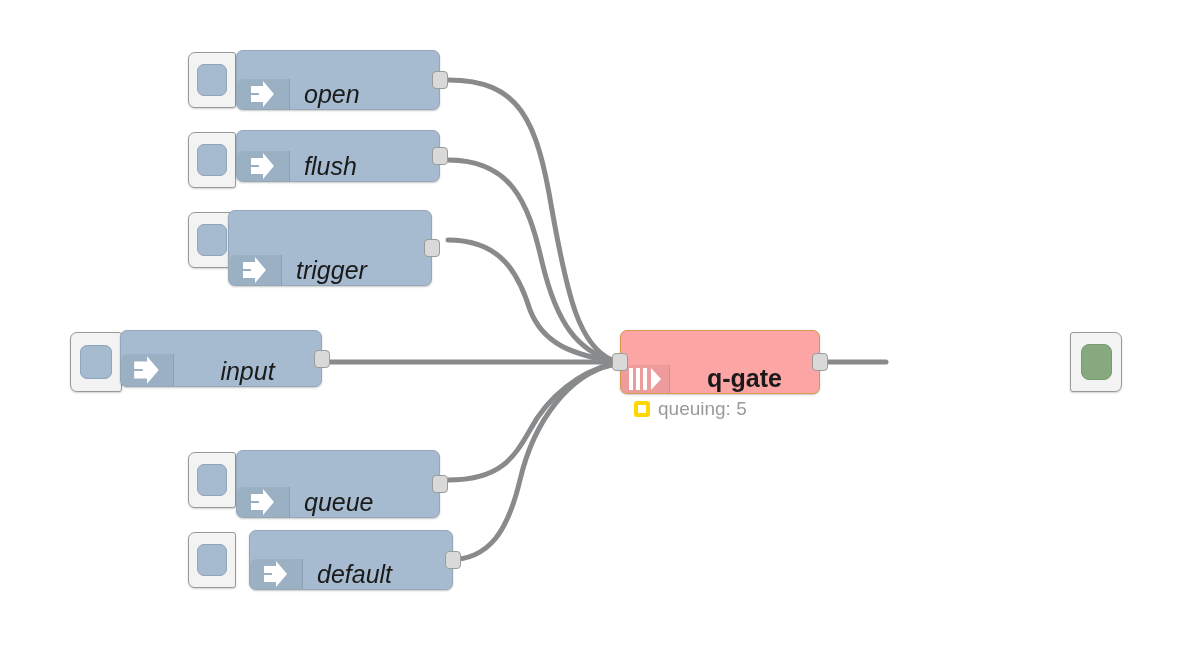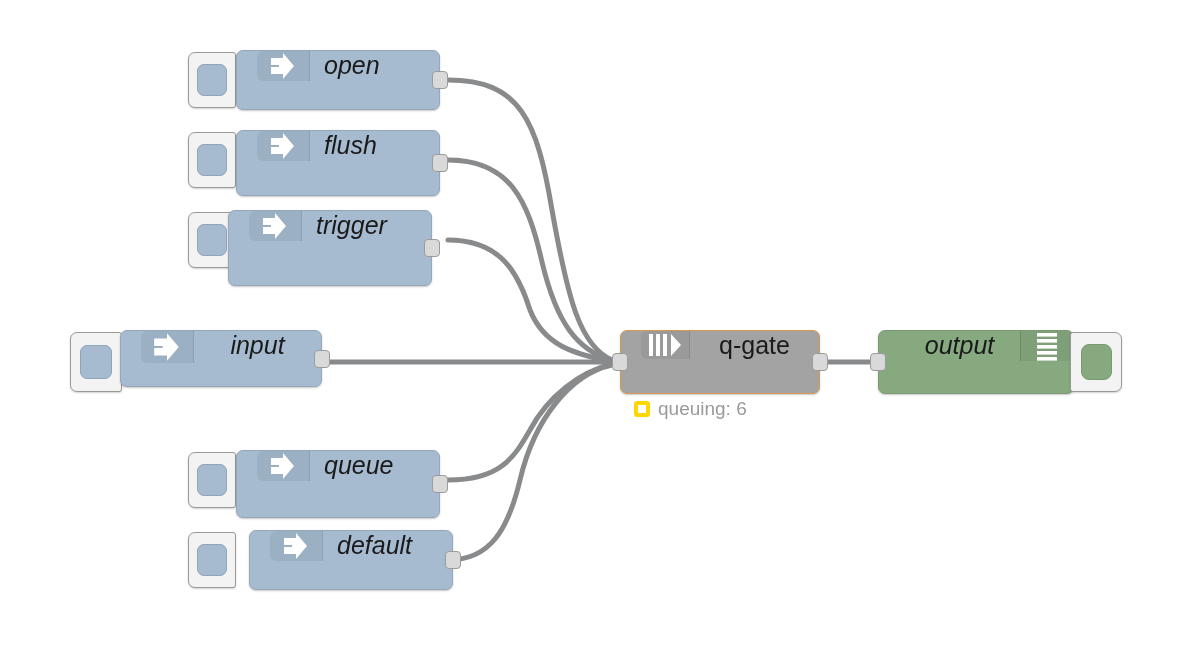--- a/index.html
+++ b/index.html
@@ -32,34 +32,34 @@
   }
 
   
   .node {
     position: absolute;
     box-sizing: border-box;
     border-radius: 7px;
     border: 1px solid #9d9d9d;
     box-shadow: 0 1px 2px rgba(0,0,0,0.22);
     display: flex;
-    align-items: flex-start;
+    align-items: flex-end;
     overflow: visible;
-    padding-left: 20px;
   }
 
   
   .node-inject {
     background: #a6bbcf;
     border-color: #95a8ba;
   }
   
   .node-gate {
-    background: #a3a3a3;
+    background: #fca5a5;
     border-color: #d79a4c;
+    font-weight: bold;
   }
   
   .node-debug {
     background: #87a980;
     border-color: #7b9a74;
   }
 
   
   .icon-box {
     width: 52px;
@@ -205,21 +205,21 @@
         <path fill="#ffffff" d="M2 7 h12 V2 l11 13 -11 13 v-5 H2 v-7 h8 v-2 H2 z"></path>
       </svg>
     </div>
     <div class="node-label">open</div>
     <div class="port port-out"></div>
   </div>
 
   <div class="inject-btn" style="left:188px; top:132px; width:48px; height:56px;">
     <div class="knob"></div>
   </div>
-  <div class="node node-inject" style="left:236px; top:130px; width:204px; height:66px;">
+  <div class="node node-inject" style="left:236px; top:130px; width:204px; height:52px;">
     <div class="icon-box">
       <svg width="28" height="30" viewBox="0 0 28 30">
         <path fill="#ffffff" d="M2 7 h12 V2 l11 13 -11 13 v-5 H2 v-7 h8 v-2 H2 z"></path>
       </svg>
     </div>
     <div class="node-label">flush</div>
     <div class="port port-out"></div>
   </div>
 
   <div class="inject-btn" style="left:188px; top:212px; width:48px; height:56px;">
@@ -283,33 +283,20 @@
         <path d="M23 3 L33 14 L23 25 Z" fill="#ffffff"></path>
       </svg>
     </div>
     <div class="node-label lbl-center lbl-plain">q-gate</div>
     <div class="port port-in"></div>
     <div class="port port-out"></div>
   </div>
 
   <div class="status" style="left:634px; top:398px;">
     <div class="status-dot"></div>
-    <div class="status-text">queuing: 6</div>
-  </div>
-
-  <div class="node node-debug" style="left:878px; top:330px; width:196px; height:64px;">
-    <div class="node-label lbl-center">output</div>
-    <div class="icon-box-right">
-      <svg width="26" height="30" viewBox="0 0 26 30">
-        <rect x="3" y="2" width="20" height="3.6" fill="#ffffff"></rect>
-        <rect x="3" y="8" width="20" height="3.6" fill="#ffffff"></rect>
-        <rect x="3" y="14" width="20" height="3.6" fill="#ffffff"></rect>
-        <rect x="3" y="20" width="20" height="3.6" fill="#ffffff"></rect>
-        <rect x="3" y="26" width="20" height="3.6" fill="#ffffff"></rect>
-      </svg>
-    </div>
-    <div class="port port-in"></div>
-  </div>
+    <div class="status-text">queuing: 5</div>
+  </div>
+
   <div class="debug-btn" style="left:1070px; top:332px; width:52px; height:60px;">
     <div class="knob"></div>
   </div>
 
 </div>
 
 </body></html>

